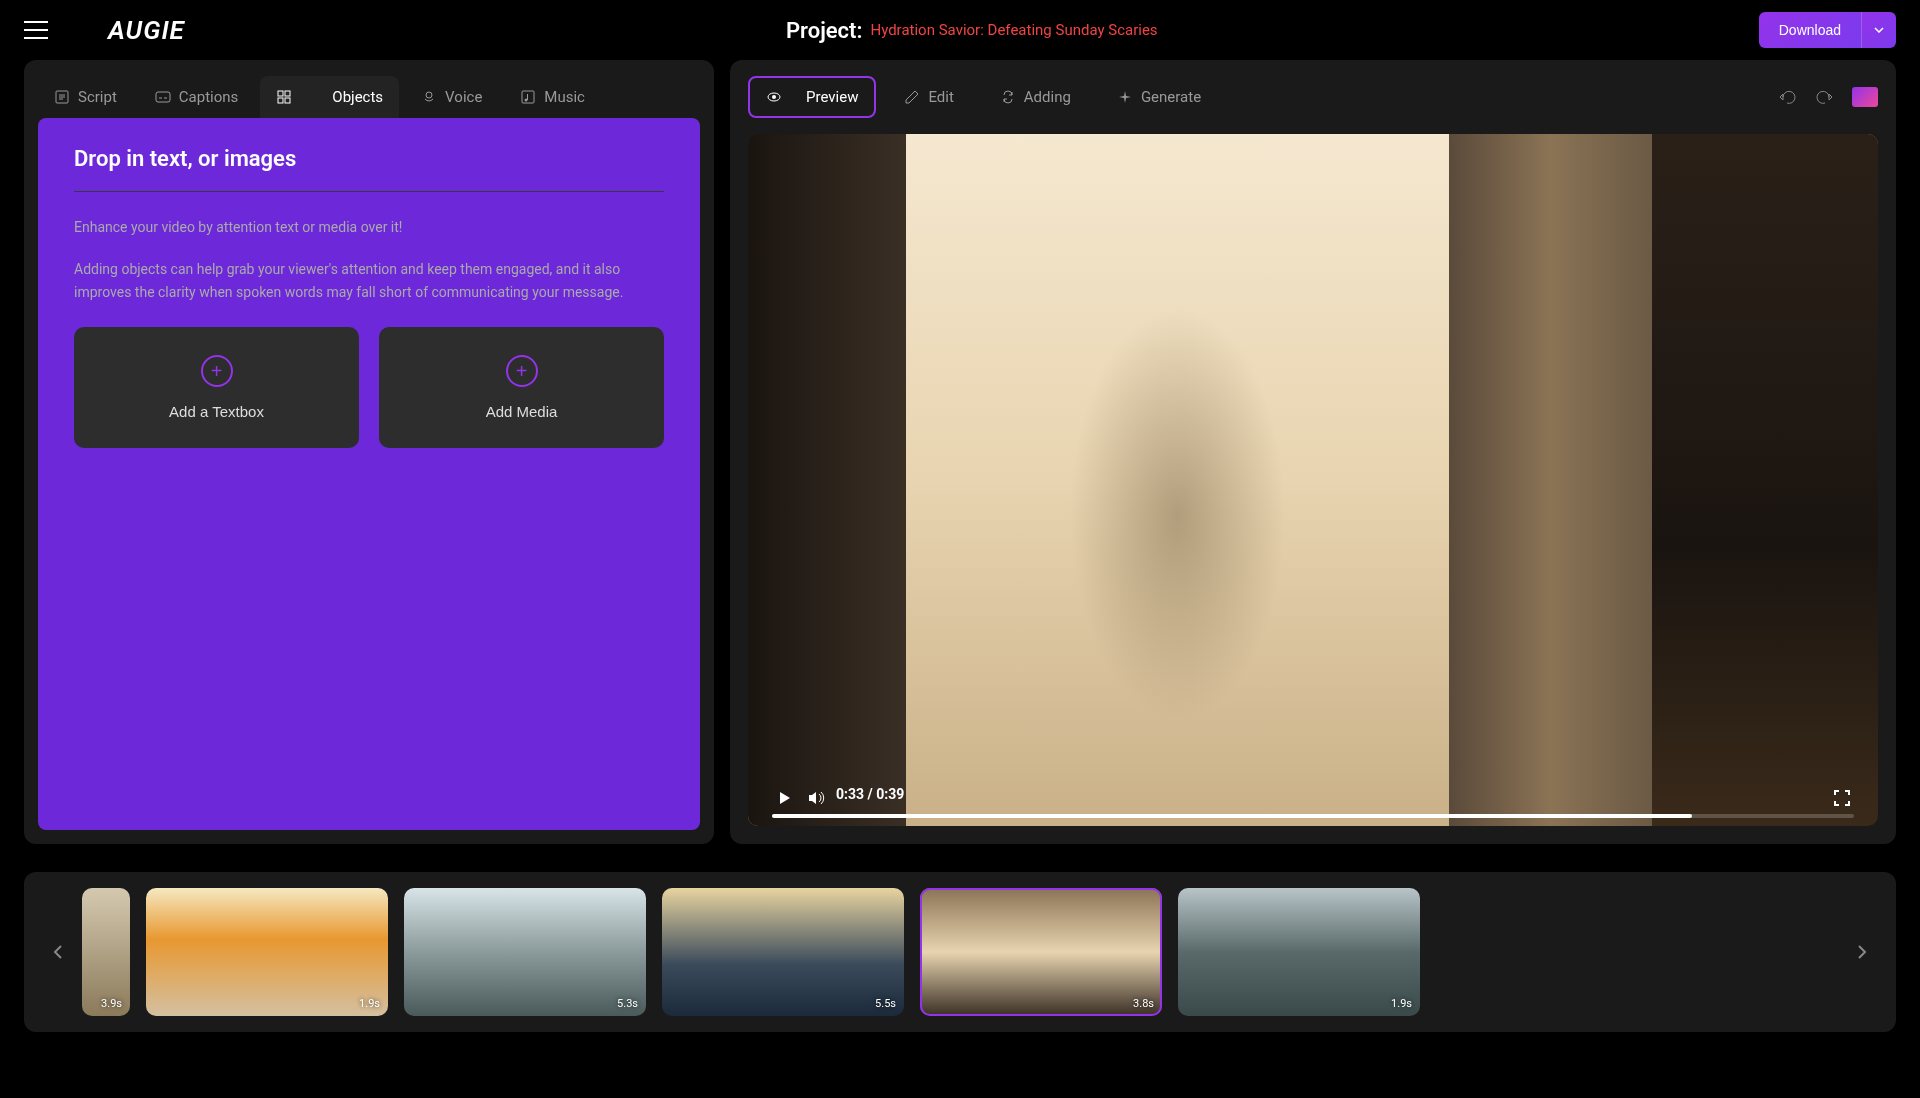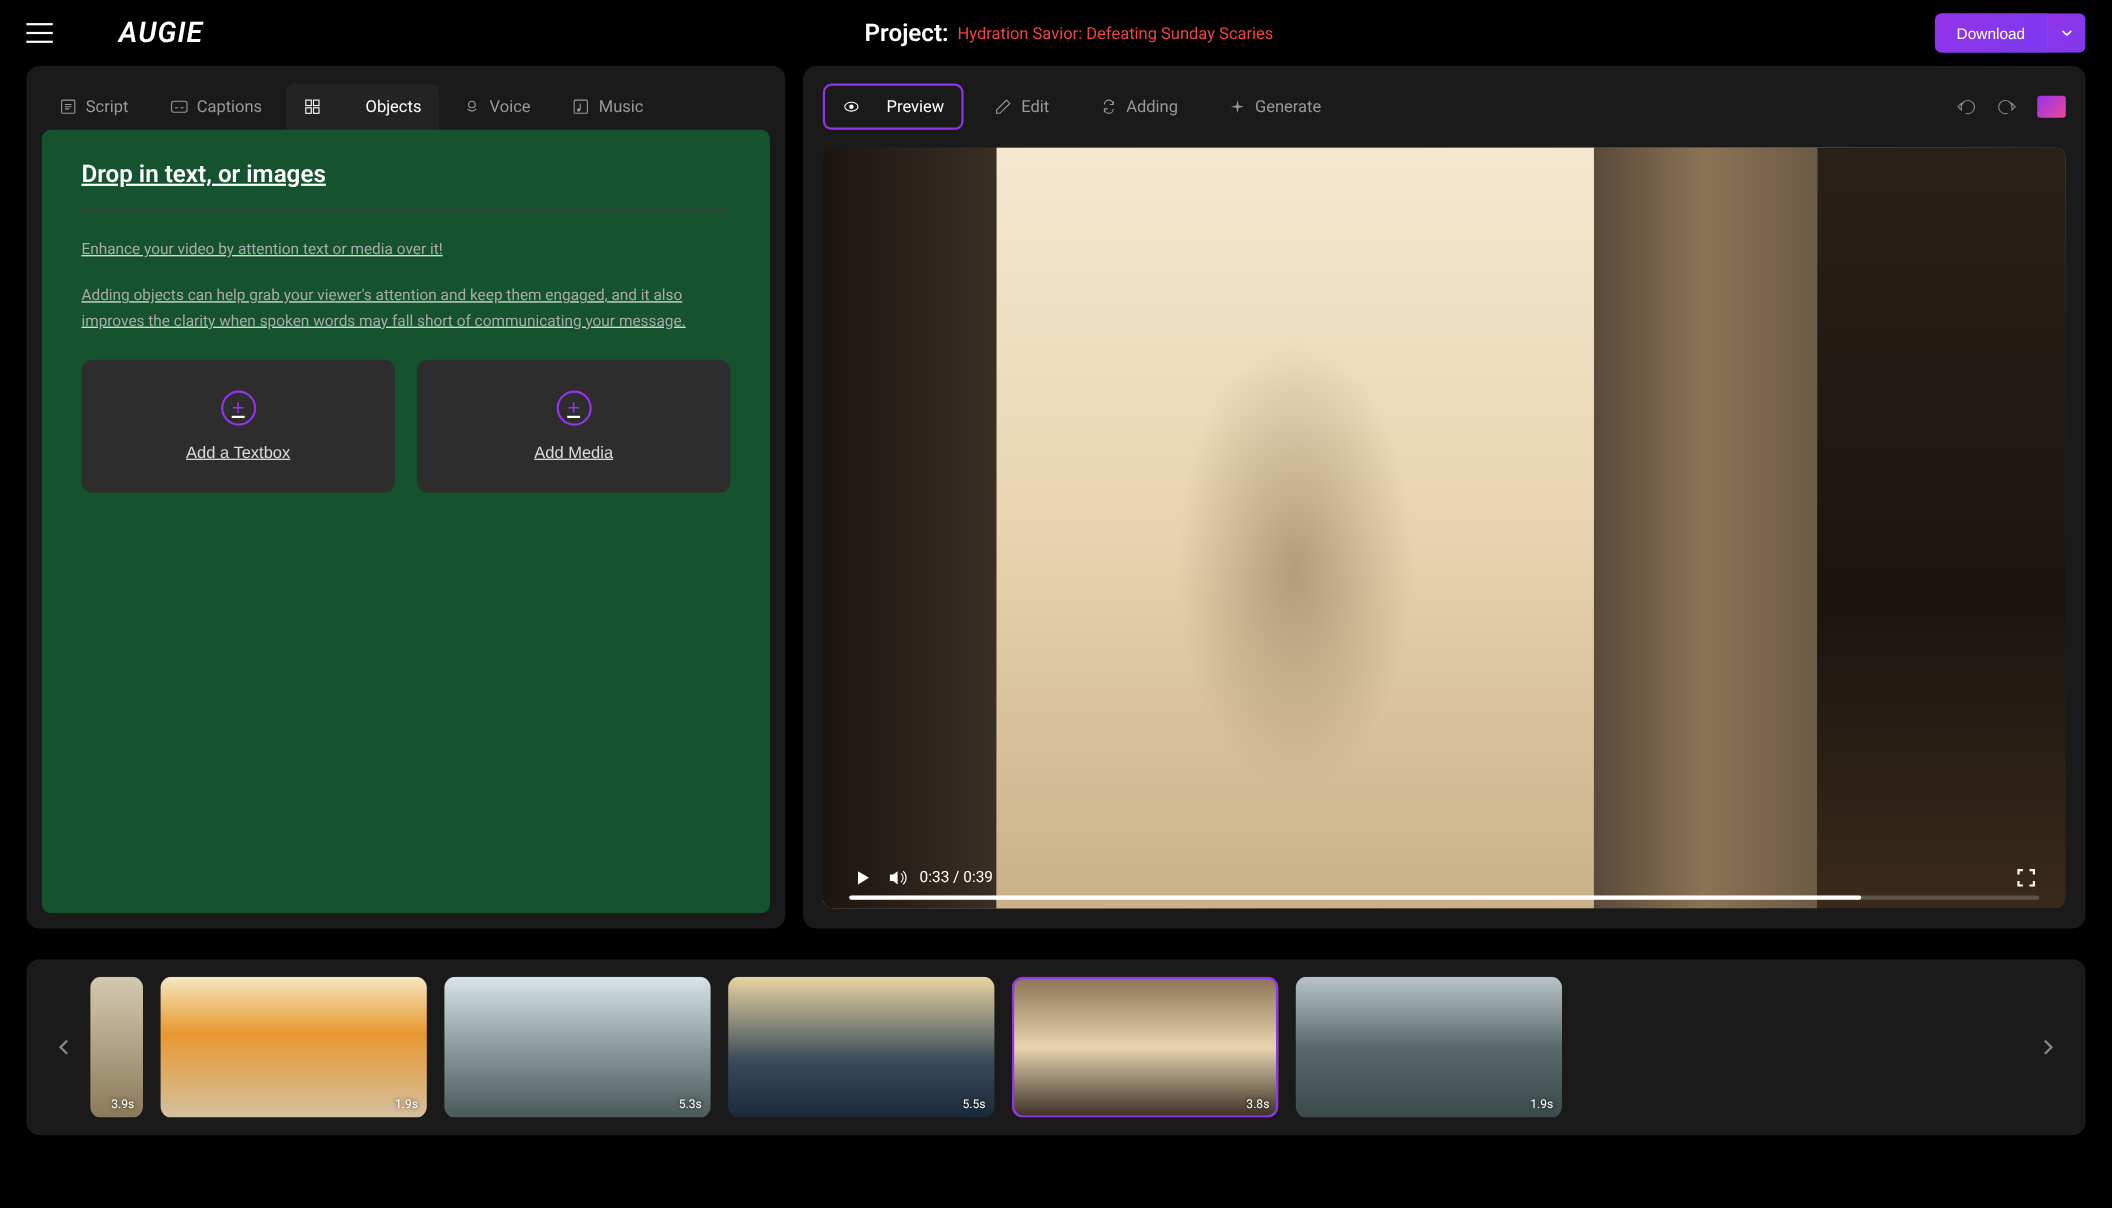--- a/index.html
+++ b/index.html
@@ -142,26 +142,25 @@
     
     .tab-icon {
       width: 16px;
       height: 16px;
       display: inline-flex;
       align-items: center;
       justify-content: center;
     }
     
     .panel-content {
-      background: #14532d;
+      background: #6d28d9;
       flex: 1;
       padding: 28px 36px;
       border-radius: 8px;
       margin: 0 14px 14px;
-      text-decoration: underline;
     }
     
     .panel-heading {
       font-size: 22px;
       font-weight: 600;
       color: #fff;
       padding-bottom: 20px;
       border-bottom: 1px solid #3a3a3a;
       margin-bottom: 24px;
     }
@@ -318,22 +317,22 @@
       background: linear-gradient(180deg, #2a2018 0%, #1a1410 60%, #3a2a1a 100%);
     }
     
     .video-controls {
       position: absolute;
       bottom: 0;
       left: 0;
       right: 0;
       padding: 16px 24px;
       display: flex;
-      align-items: center;
       gap: 8px;
+      font-weight: bold;
     }
     
     .video-btn {
       background: none;
       border: none;
       color: #fff;
       cursor: pointer;
       width: 24px;
       height: 24px;
       display: flex;

